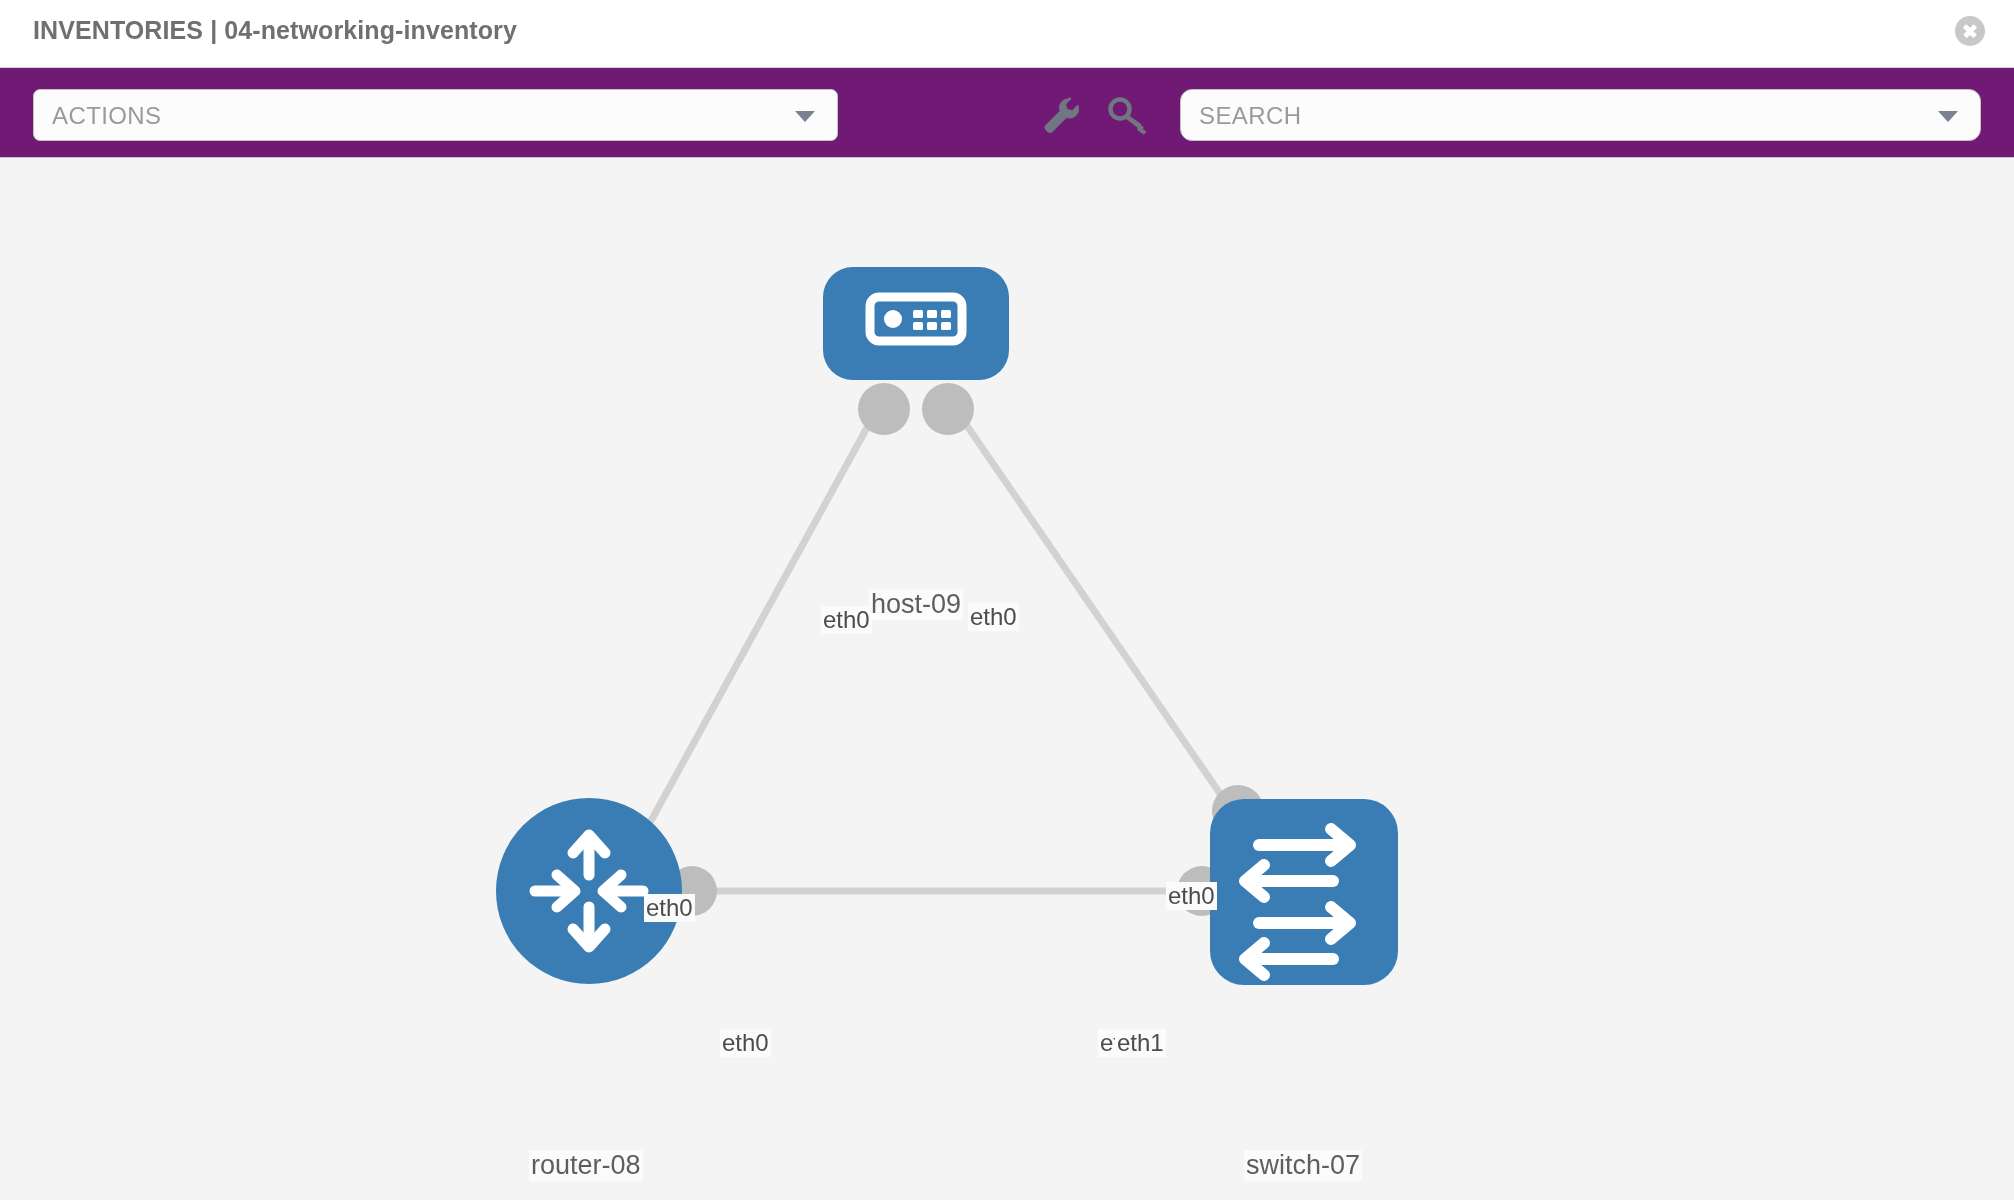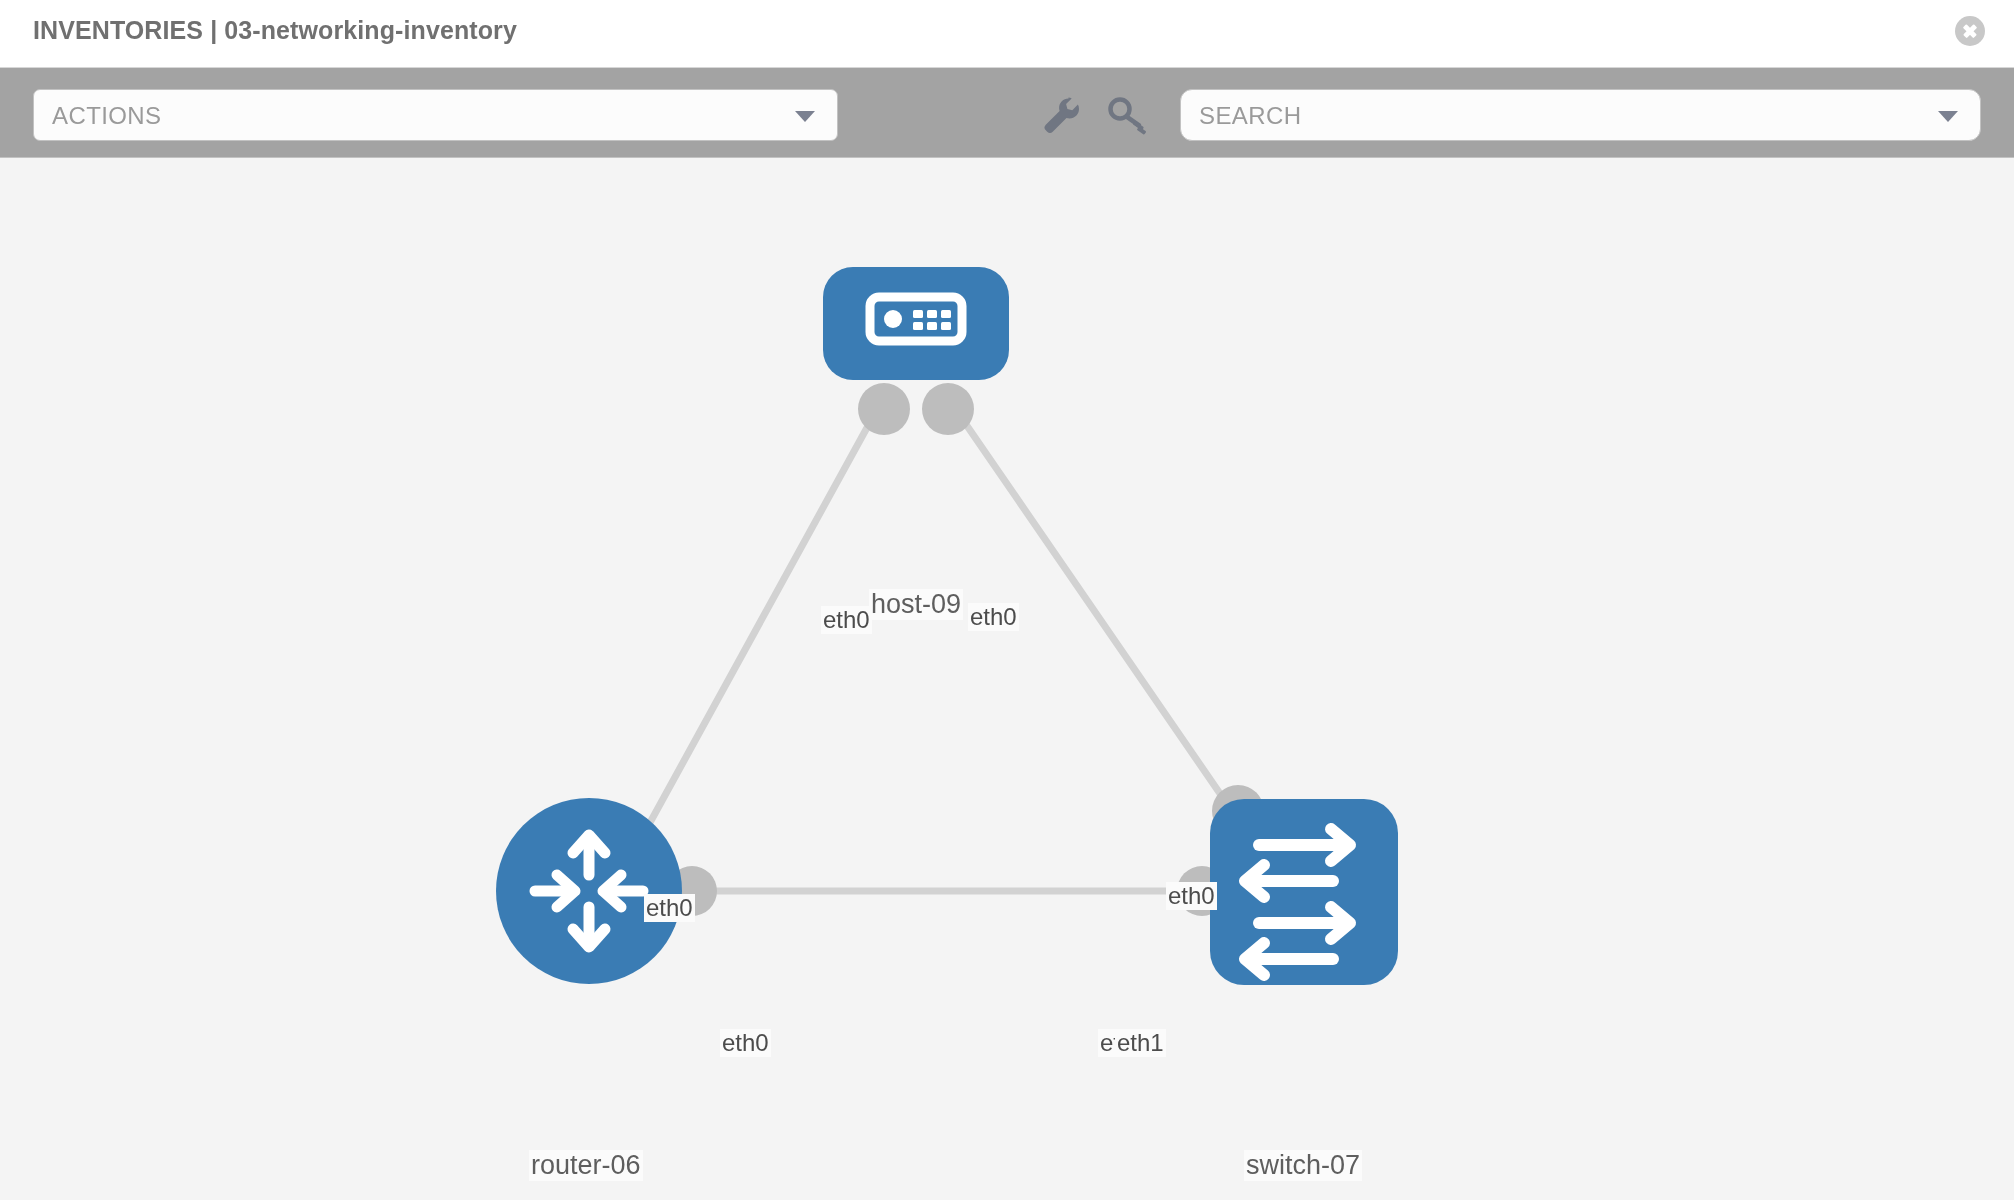--- a/index.html
+++ b/index.html
@@ -61,21 +61,21 @@
   }
   .close-btn::before { transform: translate(-50%,-50%) rotate(45deg); }
   .close-btn::after  { transform: translate(-50%,-50%) rotate(-45deg); }
 
   
   .toolbar {
     position: absolute;
     top: 68px; left: 0;
     width: 2014px;
     height: 90px;
-    background: #a3a3a3;
+    background: #701a75;
     border-bottom: 1px solid #c2c2c2;
   }
 
   .actions-select {
     position: absolute;
     left: 33px;
     top: 21px;
     width: 805px;
     height: 52px;
     background: #fcfcfc;
@@ -234,21 +234,21 @@
     background: #3a7cb4;
     cursor: grab;
   }
 </style>
 </head>
 <body>
 
 <div class="app">
 
   <div class="titlebar">
-    <div class="title-text">INVENTORIES | 03-networking-inventory</div>
+    <div class="title-text">INVENTORIES | 04-networking-inventory</div>
     <div class="close-btn"></div>
   </div>
 
   <div class="toolbar">
 
     <div class="actions-select">
       <span class="actions-label">ACTIONS</span>
       <span class="caret"></span>
     </div>
 
@@ -332,21 +332,21 @@
           <polyline points="1264,706 1245,722 1264,738"></polyline>
           <line x1="1259" y1="764" x2="1345" y2="764"></line>
           <polyline points="1331,748 1350,764 1331,780"></polyline>
           <line x1="1333" y1="800" x2="1250" y2="800"></line>
           <polyline points="1264,784 1245,800 1264,816"></polyline>
         </g>
       </g>
     </svg>
 
     <div class="node-label" style="left:869px; top:430px;">host-09</div>
-    <div class="node-label" style="left:529px; top:991px;">router-06</div>
+    <div class="node-label" style="left:529px; top:991px;">router-08</div>
     <div class="node-label" style="left:1244px; top:991px;">switch-07</div>
 
     <div class="edge-label" style="left:821px; top:447px;">eth0</div>
     <div class="edge-label" style="left:968px; top:444px;">eth0</div>
     <div class="edge-label" style="left:644px; top:735px;">eth0</div>
     <div class="edge-label" style="left:1166px; top:723px;">eth0</div>
     <div class="edge-label" style="left:720px; top:870px;">eth0</div>
     <div class="edge-label" style="left:1098px; top:870px;">eth0</div>
     <div class="edge-label" style="left:1115px; top:870px;">eth1</div>
 

